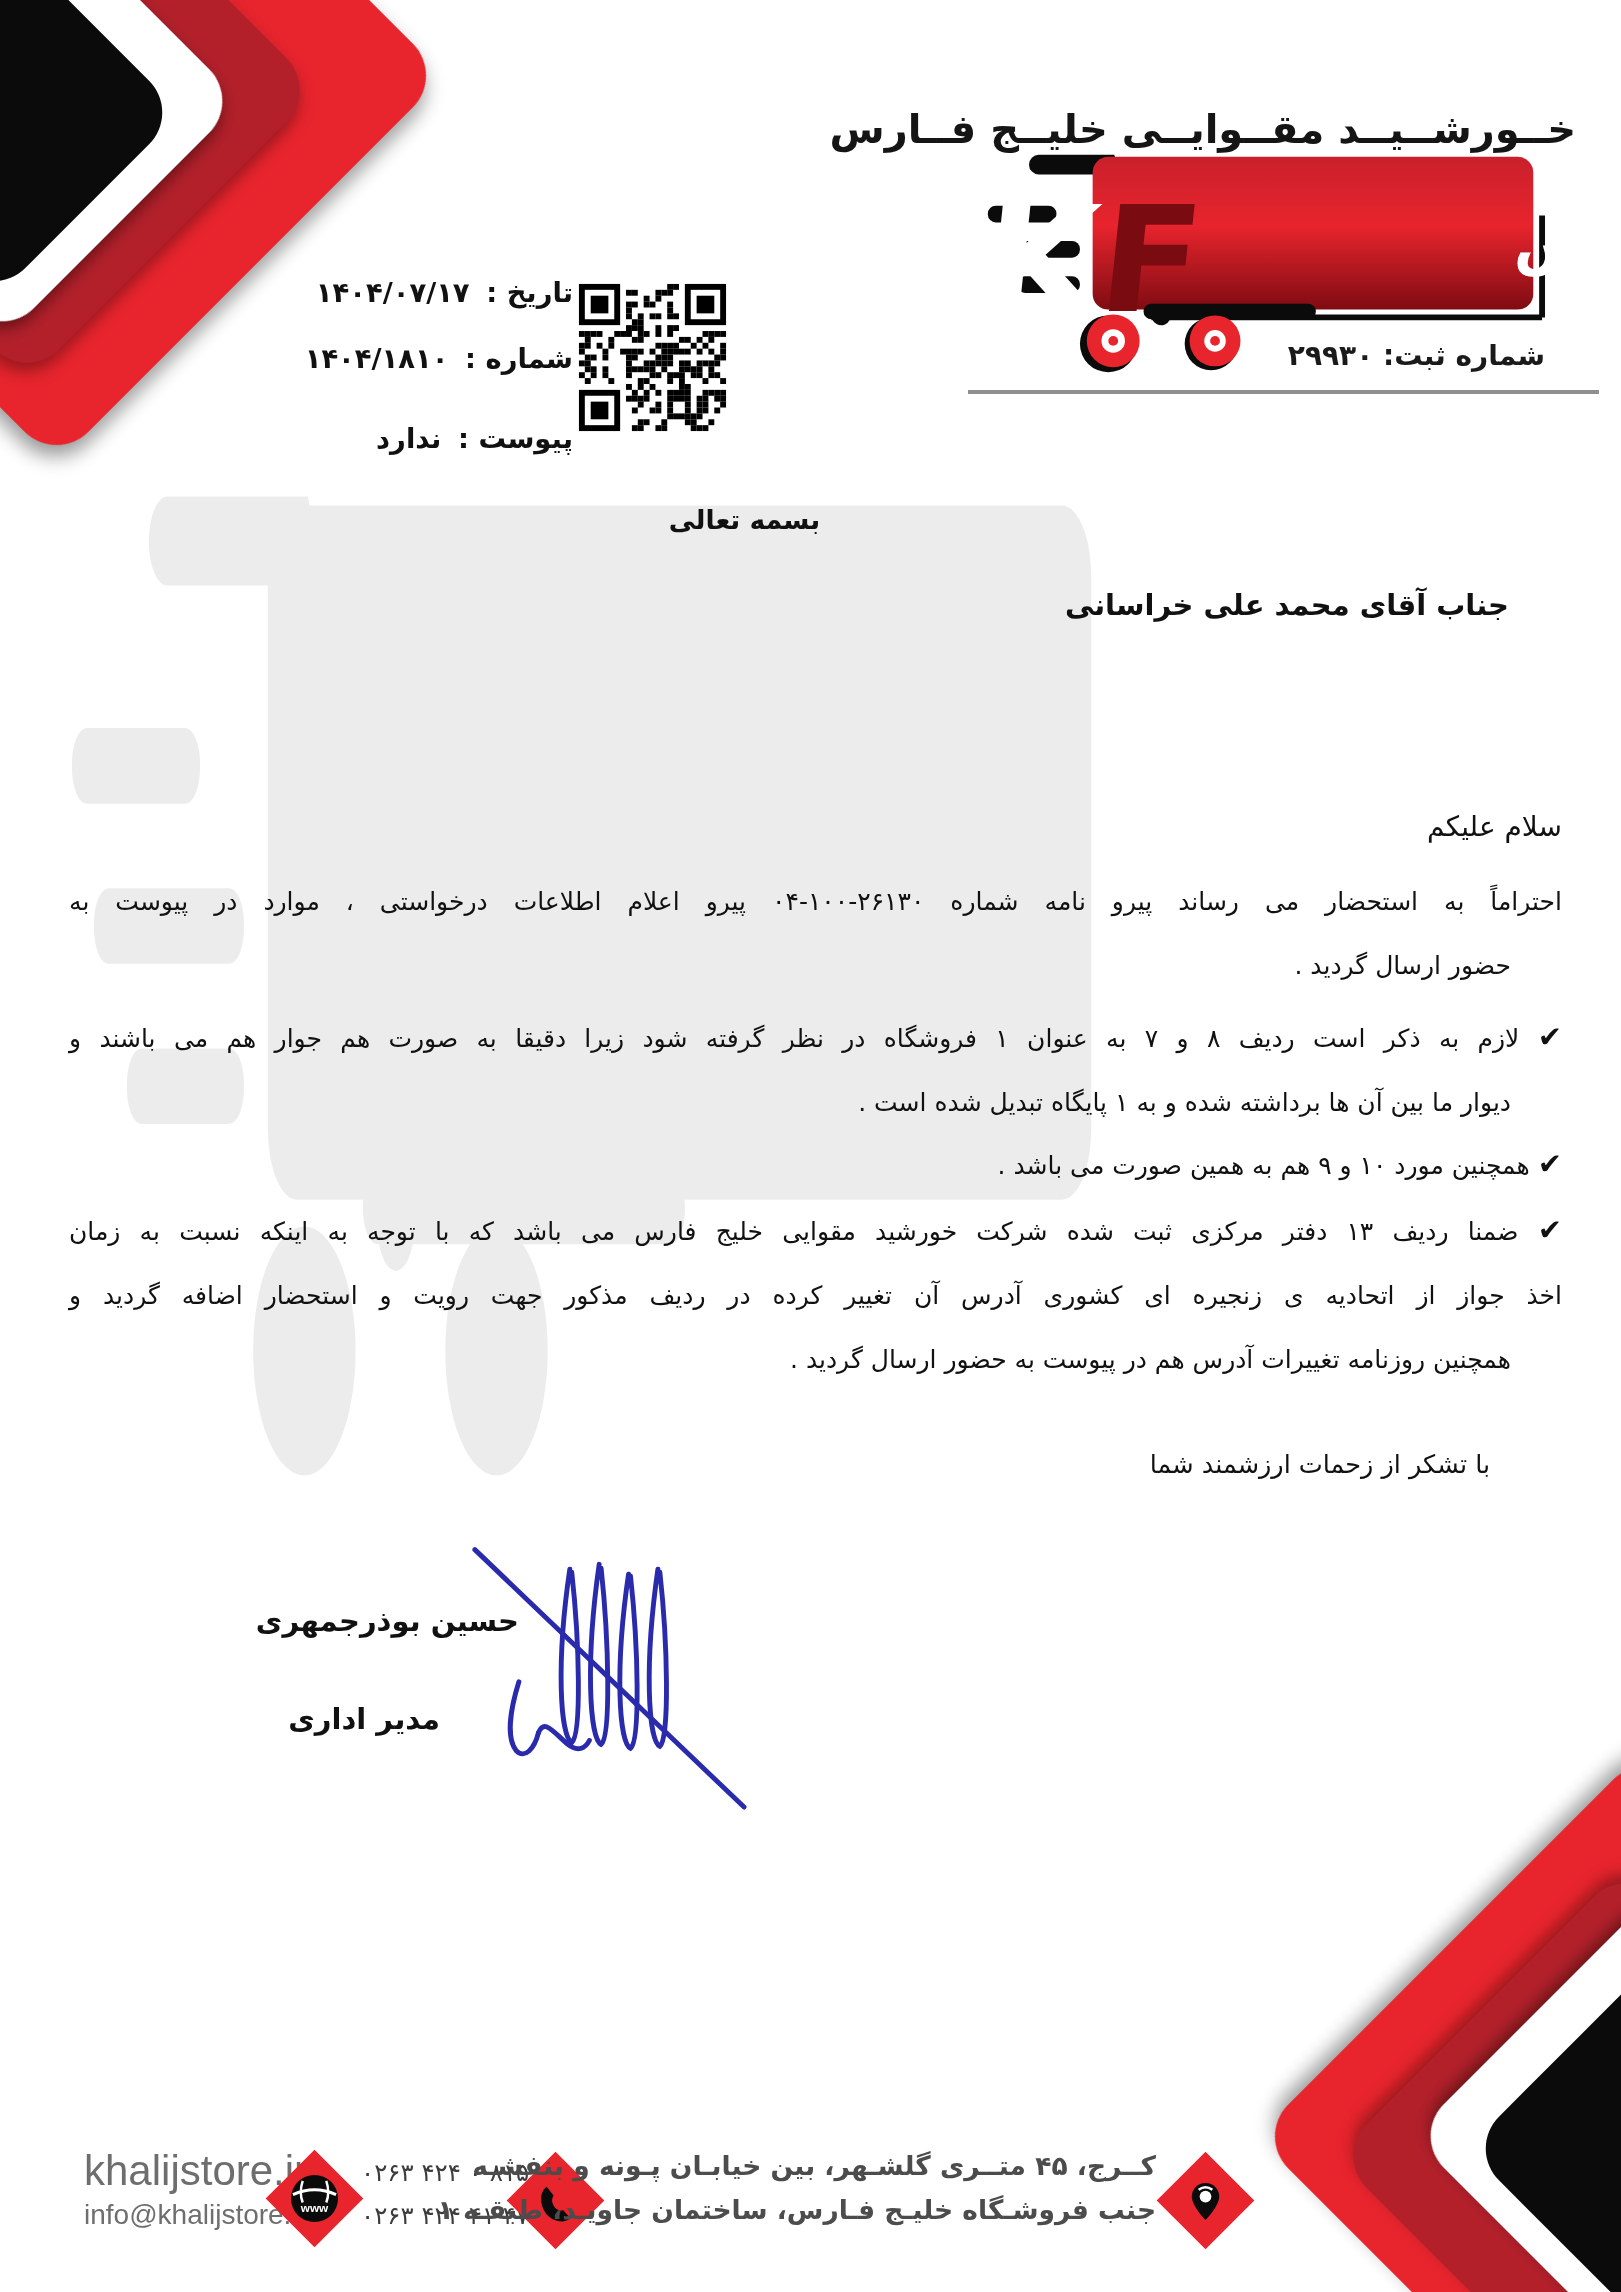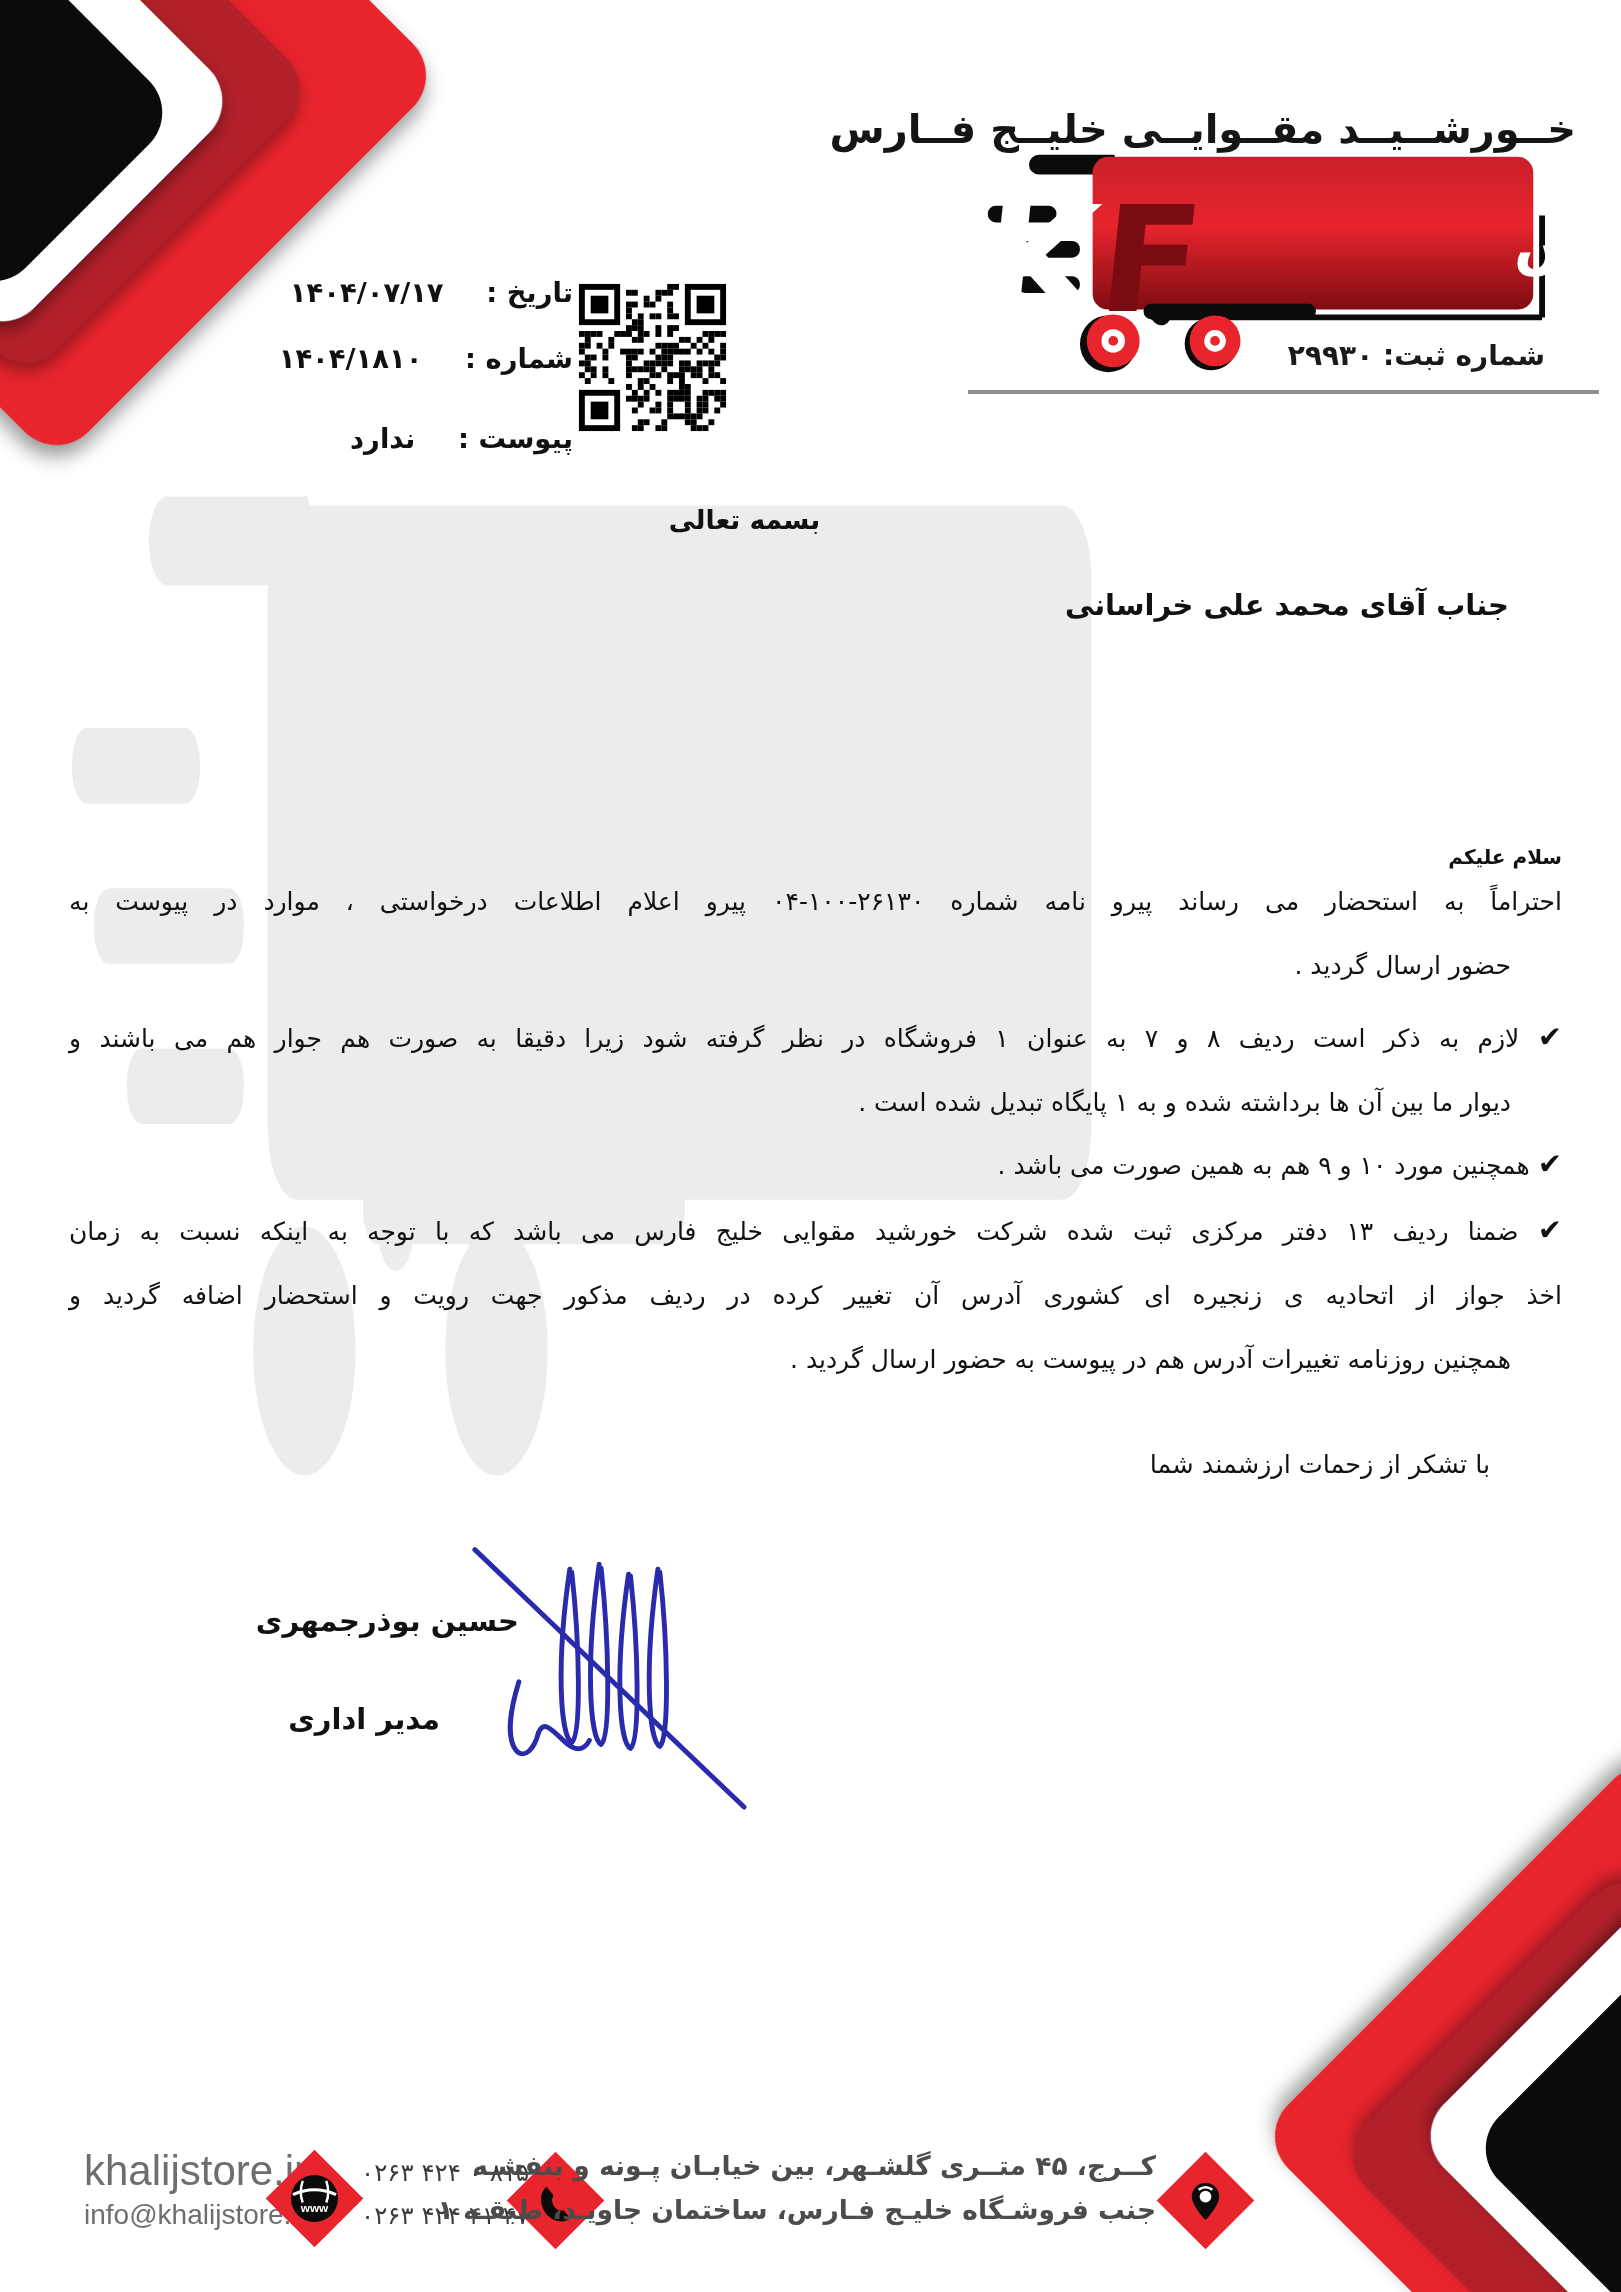--- a/index.html
+++ b/index.html
@@ -19,28 +19,28 @@
   .br3{width:338px;height:338px;left:1482px;top:1967px;background:#ffffff;filter:drop-shadow(-4.9px -5.9px 7.8px rgba(0,0,0,.45));}
   .br4{width:265px;height:265px;left:1522px;top:2016px;background:#0b0b0b;}
   
   .tagline{position:absolute; right:45px; top:106px; font-size:40px; font-weight:bold; letter-spacing:1px; color:#151515; white-space:nowrap;}
   .tagline-rule{position:absolute; left:1174px; top:177px; width:335px; height:3.9px; background:#1a1a1a;}
   .logo-svg{position:absolute; left:970px; top:147px;}
   .registration{position:absolute; right:76px; top:339px; font-size:28px; font-weight:bold; color:#1a1a1a; white-space:nowrap;}
   .header-rule{position:absolute; left:968px; top:390px; width:631px; height:3.9px; background:#8f8f8f;}
   
   .meta-row{position:absolute; right:1048px; font-size:27.4px; font-weight:bold; white-space:nowrap; direction:rtl;}
-  .meta-row .val{margin-right:33px; display:inline-block;}
+  .meta-row .val{margin-right:7px; display:inline-block;}
   .m1{top:277px}.m2{top:343px}.m3{top:423px}
   .qr{position:absolute; left:576px; top:281px;}
   
   .besmele{position:absolute; left:0; top:504px; width:1489px; text-align:center; font-size:26.5px; font-weight:bold;}
   .addr{position:absolute; right:112px; white-space:nowrap; font-size:29px; font-weight:bold;}
   .a1{top:588px}.a2{top:661px}.a3{top:733px}
-  .greeting{position:absolute; right:59px; top:810px; font-size:20px; font-weight:bold;margin-top:35px;}
+  .greeting{position:absolute; right:59px; top:810px; font-size:28px; font-weight:normal;}
   .para{position:absolute; right:59px; left:69px;}
   .bline{font-size:25px; line-height:64px; white-space:nowrap;}
   .jl{text-align:justify; text-align-last:justify;}
   .rl{text-align:right; padding-right:51px;}
   .check{font-weight:bold; font-size:29px; letter-spacing:0;}
   .p1{top:870px}.b1{top:1005px}.b2{top:1132px}.b3{top:1198px}
   .closing{position:absolute; right:131px; top:1449px; font-size:25.5px;margin-left:17px;}
   
   .sig-svg{position:absolute; left:421px; top:1525px;}
   .signer-name{position:absolute; right:1102px; top:1604px; font-size:29px; font-weight:bold; white-space:nowrap;}

